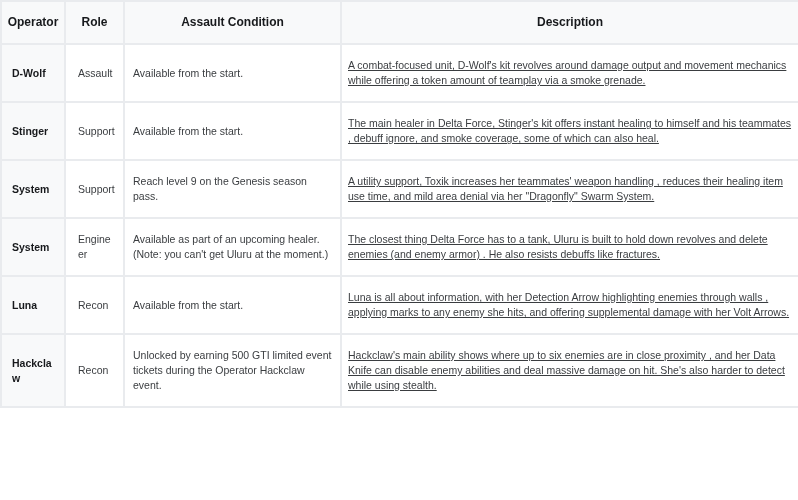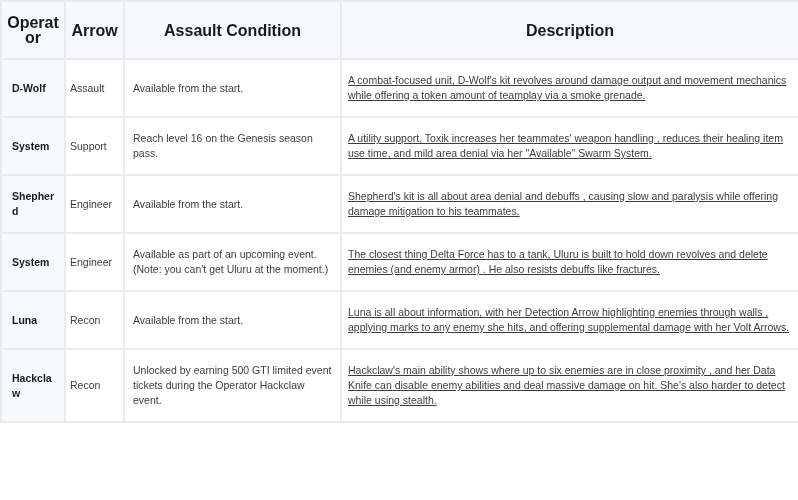--- a/index.html
+++ b/index.html
@@ -23,41 +23,41 @@
   table.operators td {
     border: 2px solid #e9ebee;
     vertical-align: middle;
     box-sizing: border-box;
     word-wrap: break-word;
   }
   table.operators th {
     background: #f8f9fa;
     color: #17191c;
     font-weight: bold;
-    font-size: 16px;
+    font-size: 12px;
     line-height: 15px;
     padding: 13px 4px;
     text-align: center;
   }
   table.operators td {
     font-size: 10.5px;
     line-height: 15px;
     color: #3a3d40;
     padding: 13px 8px;
     text-align: left;
     background: #ffffff;
   }
   table.operators td.op-cell {
     background: #f8f9fa;
     font-weight: bold;
     color: #17191c;
     padding-left: 10px;
   }
   table.operators td.role-cell {
-    padding-left: 4px;
+    padding-left: 12px;
   }
   table.operators td.desc-cell {
     padding-left: 6px;
     padding-right: 6px;
     text-decoration: underline;
   }
 </style>
 </head>
 <body>
 
@@ -65,48 +65,48 @@
   <table class="operators">
     <colgroup>
       <col style="width:64px">
       <col style="width:59px">
       <col style="width:217px">
       <col style="width:458px">
     </colgroup>
     <thead>
       <tr>
         <th>Operator</th>
-        <th>Arrow</th>
+        <th>Role</th>
         <th>Assault Condition</th>
         <th>Description</th>
       </tr>
     </thead>
     <tbody>
       <tr>
         <td class="op-cell">D-Wolf</td>
         <td class="role-cell">Assault</td>
         <td class="unlock-cell">Available from the start.</td>
         <td class="desc-cell">A combat-focused unit, D-Wolf's kit revolves around damage output and movement mechanics while offering a token amount of teamplay via a smoke grenade.</td>
       </tr>
       <tr>
+        <td class="op-cell">Stinger</td>
+        <td class="role-cell">Support</td>
+        <td class="unlock-cell">Available from the start.</td>
+        <td class="desc-cell">The main healer in Delta Force, Stinger's kit offers instant healing to himself and his teammates , debuff ignore, and smoke coverage, some of which can also heal.</td>
+      </tr>
+      <tr>
         <td class="op-cell">System</td>
         <td class="role-cell">Support</td>
-        <td class="unlock-cell">Reach level 16 on the Genesis season pass.</td>
-        <td class="desc-cell">A utility support, Toxik increases her teammates' weapon handling , reduces their healing item use time, and mild area denial via her "Available" Swarm System.</td>
-      </tr>
-      <tr>
-        <td class="op-cell">Shepherd</td>
-        <td class="role-cell">Engineer</td>
-        <td class="unlock-cell">Available from the start.</td>
-        <td class="desc-cell">Shepherd's kit is all about area denial and debuffs , causing slow and paralysis while offering damage mitigation to his teammates.</td>
+        <td class="unlock-cell">Reach level 9 on the Genesis season pass.</td>
+        <td class="desc-cell">A utility support, Toxik increases her teammates' weapon handling , reduces their healing item use time, and mild area denial via her "Dragonfly" Swarm System.</td>
       </tr>
       <tr>
         <td class="op-cell">System</td>
         <td class="role-cell">Engineer</td>
-        <td class="unlock-cell">Available as part of an upcoming event. (Note: you can't get Uluru at the moment.)</td>
+        <td class="unlock-cell">Available as part of an upcoming healer. (Note: you can't get Uluru at the moment.)</td>
         <td class="desc-cell">The closest thing Delta Force has to a tank, Uluru is built to hold down revolves and delete enemies (and enemy armor) . He also resists debuffs like fractures.</td>
       </tr>
       <tr>
         <td class="op-cell">Luna</td>
         <td class="role-cell">Recon</td>
         <td class="unlock-cell">Available from the start.</td>
         <td class="desc-cell">Luna is all about information, with her Detection Arrow highlighting enemies through walls , applying marks to any enemy she hits, and offering supplemental damage with her Volt Arrows.</td>
       </tr>
       <tr>
         <td class="op-cell">Hackclaw</td>

